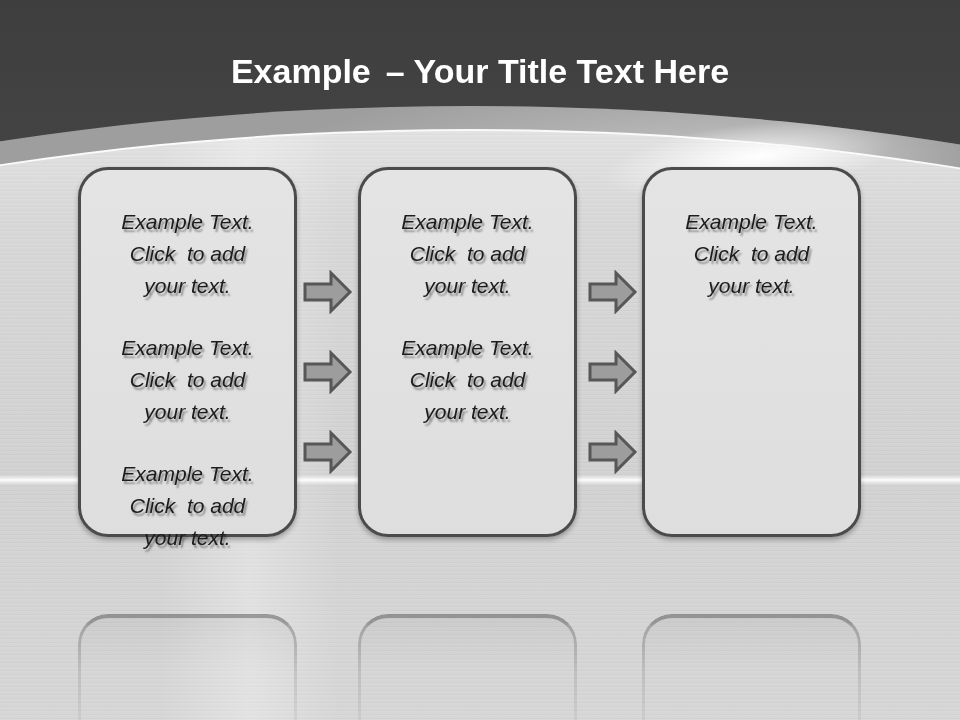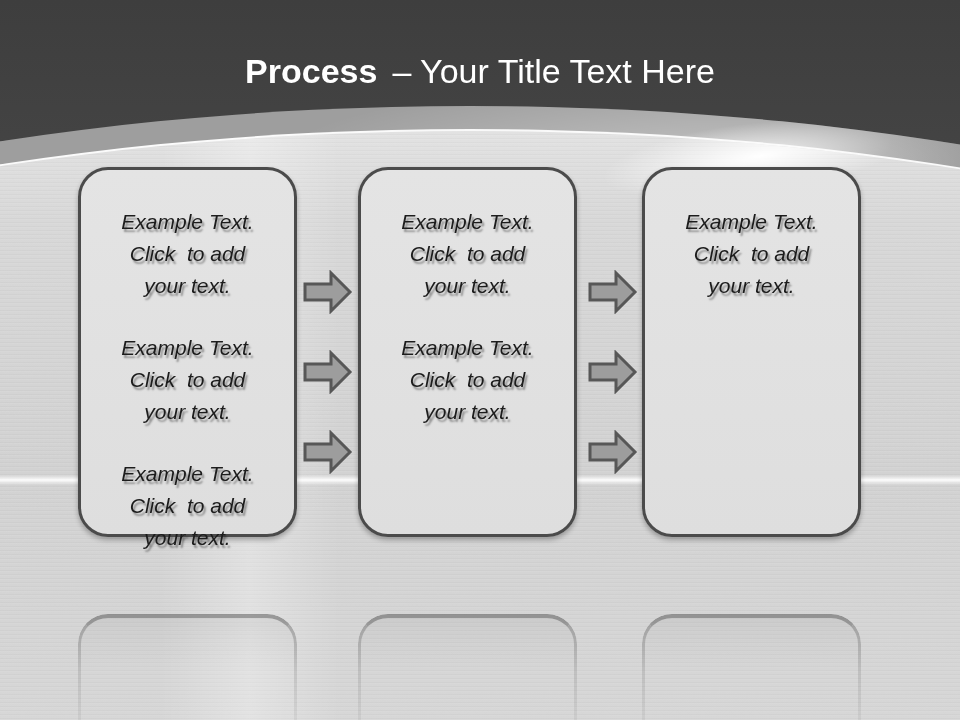--- a/index.html
+++ b/index.html
@@ -37,21 +37,21 @@
     background:radial-gradient(ellipse at center, rgba(255,255,255,1), rgba(255,255,255,0) 66%); }
   .v-streak { position:absolute; left:1290px; top:0; width:180px; height:640px;
     background:linear-gradient(90deg, rgba(255,255,255,0) 0%, rgba(255,255,255,0.30) 50%, rgba(255,255,255,0) 100%); }
   .h-specular { position:absolute; left:0; top:344px; width:3200px; height:10px;
     background:linear-gradient(180deg, rgba(255,255,255,0) 0%, rgba(255,255,255,0.95) 50%, rgba(255,255,255,0) 100%); }
 
   
   .title { position:absolute; z-index:7; left:0; top:50px; width:960px;
     text-align:center; color:#ffffff; font-size:34px; line-height:42px; }
   .title-bold { font-weight:700; }
-  .title-rest { font-weight:400; margin-left:15px; }
+  .title-rest { font-weight:700; margin-left:15px; }
 
   
   .pbox { position:absolute; z-index:5; top:167px; width:219px; height:370px;
     background:linear-gradient(180deg,#e4e4e4,#dedede);
     border:3px solid #4b4b4b; border-radius:30px;
     box-shadow:0 3px 5px rgba(0,0,0,0.28); }
   .pbox-1 { left:78px; }
   .pbox-2 { left:358px; }
   .pbox-3 { left:642px; }
   .pbox-content { padding-top:36px; text-align:center;
@@ -92,21 +92,21 @@
     <div class="rim-dark-right"></div>
   </div>
   <div class="plate">
     <div class="brushed"></div>
     <div class="plate-shine"></div>
     <div class="v-streak"></div>
     <div class="h-specular"></div>
   </div>
 
   <div class="title">
-    <span class="title-bold">Process</span><span class="title-rest">– Your Title Text Here</span>
+    <span class="title-bold">Example</span><span class="title-rest">– Your Title Text Here</span>
   </div>
 
   <div class="reflection refl-1"></div>
   <div class="reflection refl-2"></div>
   <div class="reflection refl-3"></div>
 
   <div class="pbox pbox-1">
     <div class="pbox-content">
       <p class="para">
         <span class="ln">Example Text.</span>

